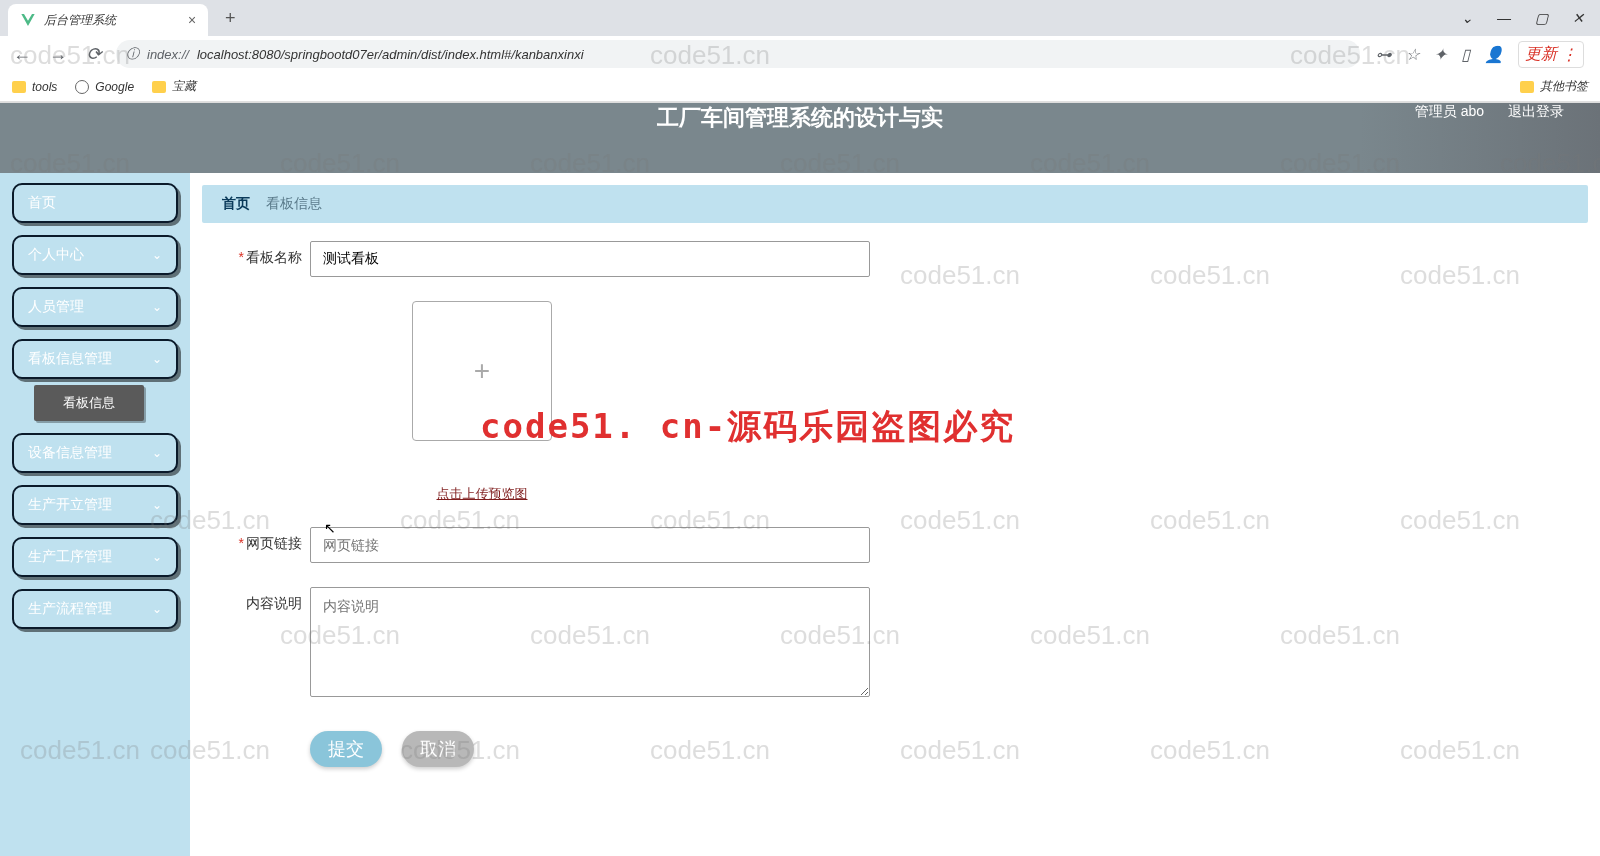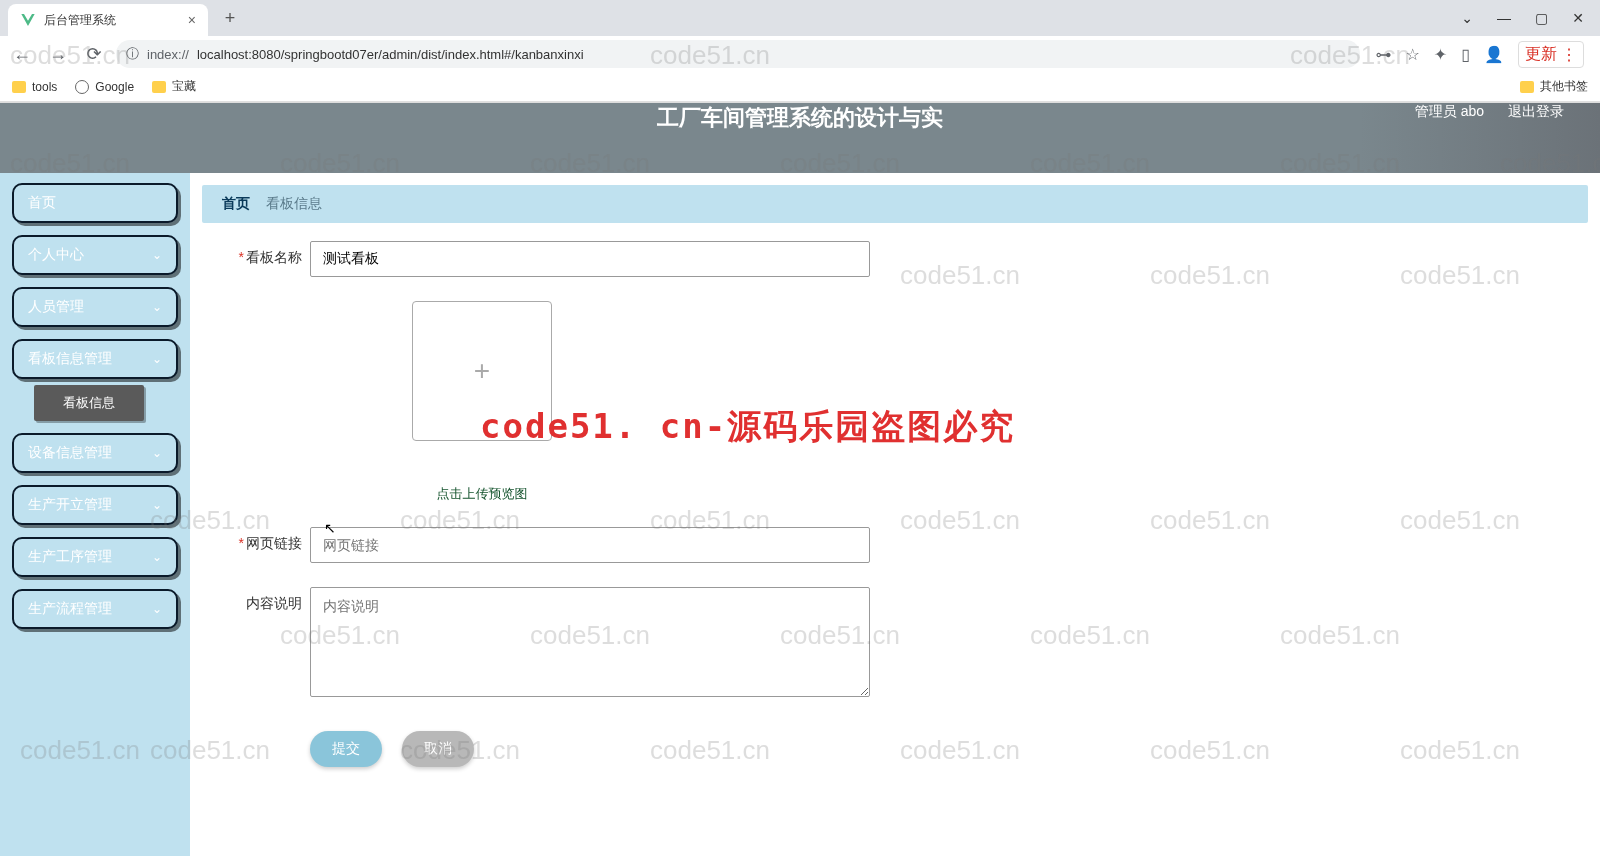--- a/index.html
+++ b/index.html
@@ -1,19 +1,19 @@
 <!DOCTYPE html>
 <html><head>
 <meta charset="utf-8">
 <style>
 * { margin: 0; padding: 0; box-sizing: border-box; font-family: "Microsoft YaHei", Arial, sans-serif; }
 body { background: #fff; overflow: hidden; width: 1600px; height: 856px; position: relative; }
 
 
-.browser-chrome { background: #fff; border-bottom: 1px solid #ddd; }
+.browser-chrome { background: #fff; border-bottom: 1px solid #ddd; font-style: italic; }
 .tab-bar { display: flex; align-items: center; height: 36px; background: #dee1e6; padding-left: 8px; }
 .tab { display: flex; align-items: center; background: #fff; height: 32px; padding: 0 12px; border-radius: 8px 8px 0 0; min-width: 200px; margin-top: 4px; font-size: 12px; color: #333; }
 .tab .favicon { width: 16px; height: 16px; margin-right: 8px; color: #4dba87; }
 .tab .close { margin-left: auto; font-size: 14px; color: #666; cursor: pointer; }
 .new-tab { margin-left: 8px; font-size: 18px; color: #555; cursor: pointer; width: 28px; text-align: center; }
 .window-controls { margin-left: auto; display: flex; gap: 24px; padding-right: 16px; color: #333; }
 .window-controls span { cursor: pointer; font-size: 14px; }
 
 .addr-bar { display: flex; align-items: center; height: 36px; padding: 0 8px; gap: 8px; }
 .nav-btn { width: 28px; height: 28px; display: flex; align-items: center; justify-content: center; color: #5f6368; font-size: 18px; cursor: pointer; border-radius: 50%; }
@@ -51,26 +51,26 @@
 .form-area { padding: 18px 10px; }
 .form-row { display: flex; align-items: flex-start; margin-bottom: 24px; }
 .form-label { width: 90px; text-align: right; font-size: 14px; color: #333; padding-top: 8px; }
 .form-label .req { color: #d93025; margin-right: 2px; }
 .form-control { margin-left: 8px; }
 .text-input { width: 560px; height: 36px; border: 1px solid #999; border-radius: 2px; padding: 0 12px; font-size: 14px; outline: none; }
 .textarea { width: 560px; height: 110px; border: 1px solid #999; border-radius: 2px; padding: 10px 12px; font-size: 14px; outline: none; resize: both; font-family: inherit; }
 
 .upload-area { display: flex; flex-direction: column; align-items: center; margin-left: 200px; }
 .upload-box { width: 140px; height: 140px; border: 1px solid #aaa; border-radius: 4px; display: flex; align-items: center; justify-content: center; font-size: 28px; color: #aaa; cursor: pointer; }
-.upload-hint { font-size: 13px; color: #14532d; margin-top: 44px; }
+.upload-hint { font-size: 13px; color: #7f1d1d; margin-top: 44px; text-decoration: underline; }
 
 .preview-row .form-label { padding-top: 60px; }
 
 .btn-row { display: flex; gap: 20px; margin-left: 98px; margin-top: 30px; }
-.btn { width: 72px; height: 36px; border-radius: 18px; border: none; font-size: 14px; cursor: pointer; color: #fff; }
+.btn { width: 72px; height: 36px; border-radius: 18px; border: none; font-size: 18px; cursor: pointer; color: #fff; }
 .btn-primary { background: #8ac5da; box-shadow: 0 2px 4px rgba(0,0,0,0.2); }
 .btn-cancel { background: #b8b8b8; box-shadow: 0 2px 4px rgba(0,0,0,0.2); }
 
 
 .watermark { position: absolute; color: rgba(120,120,120,0.25); font-size: 26px; pointer-events: none; font-family: Arial; z-index: 100; }
 .watermark-red { position: absolute; color: #e03030; font-size: 34px; font-weight: bold; font-family: "SimHei", monospace; pointer-events: none; z-index: 101; left: 480px; top: 404px; letter-spacing: 2px; }
 
 .cursor-img { position: absolute; left: 324px; top: 520px; font-size: 14px; z-index: 102; pointer-events: none; }
 </style>
 </head>

